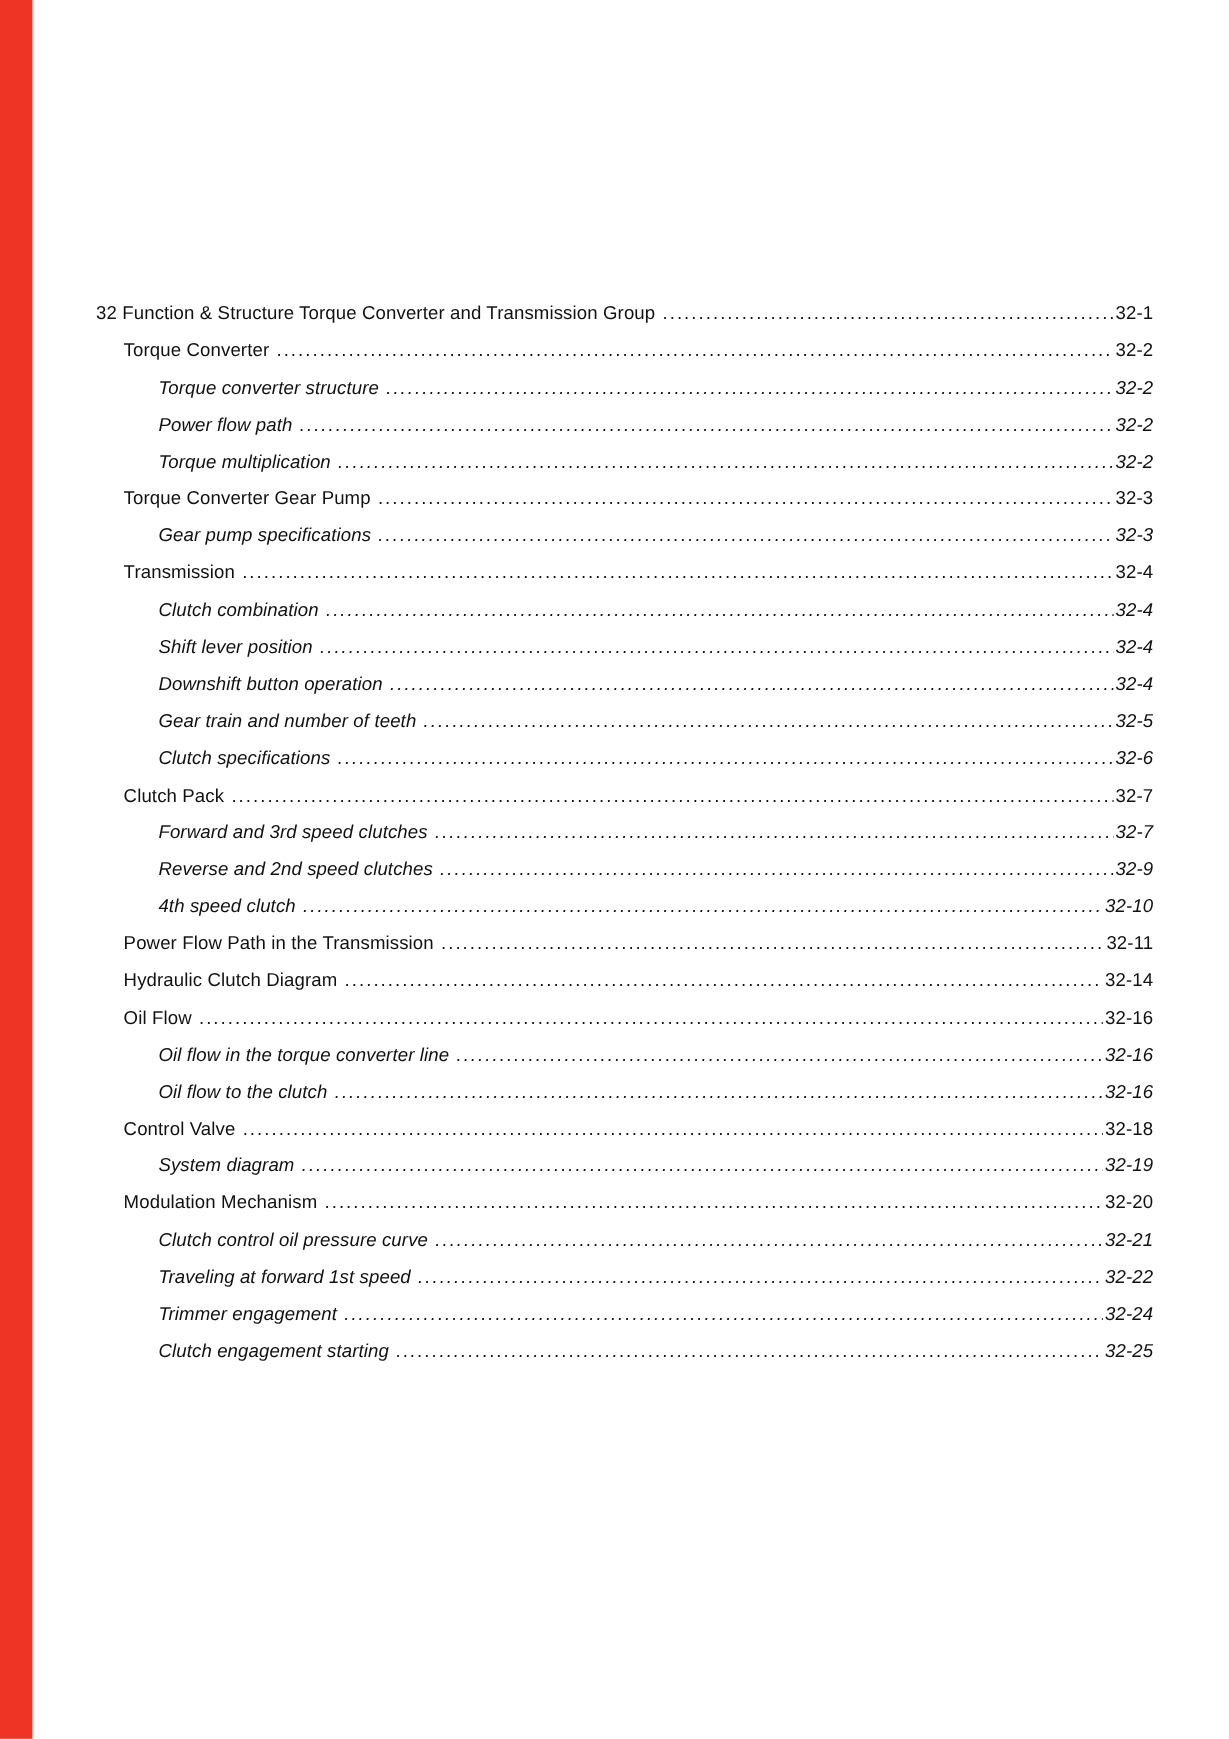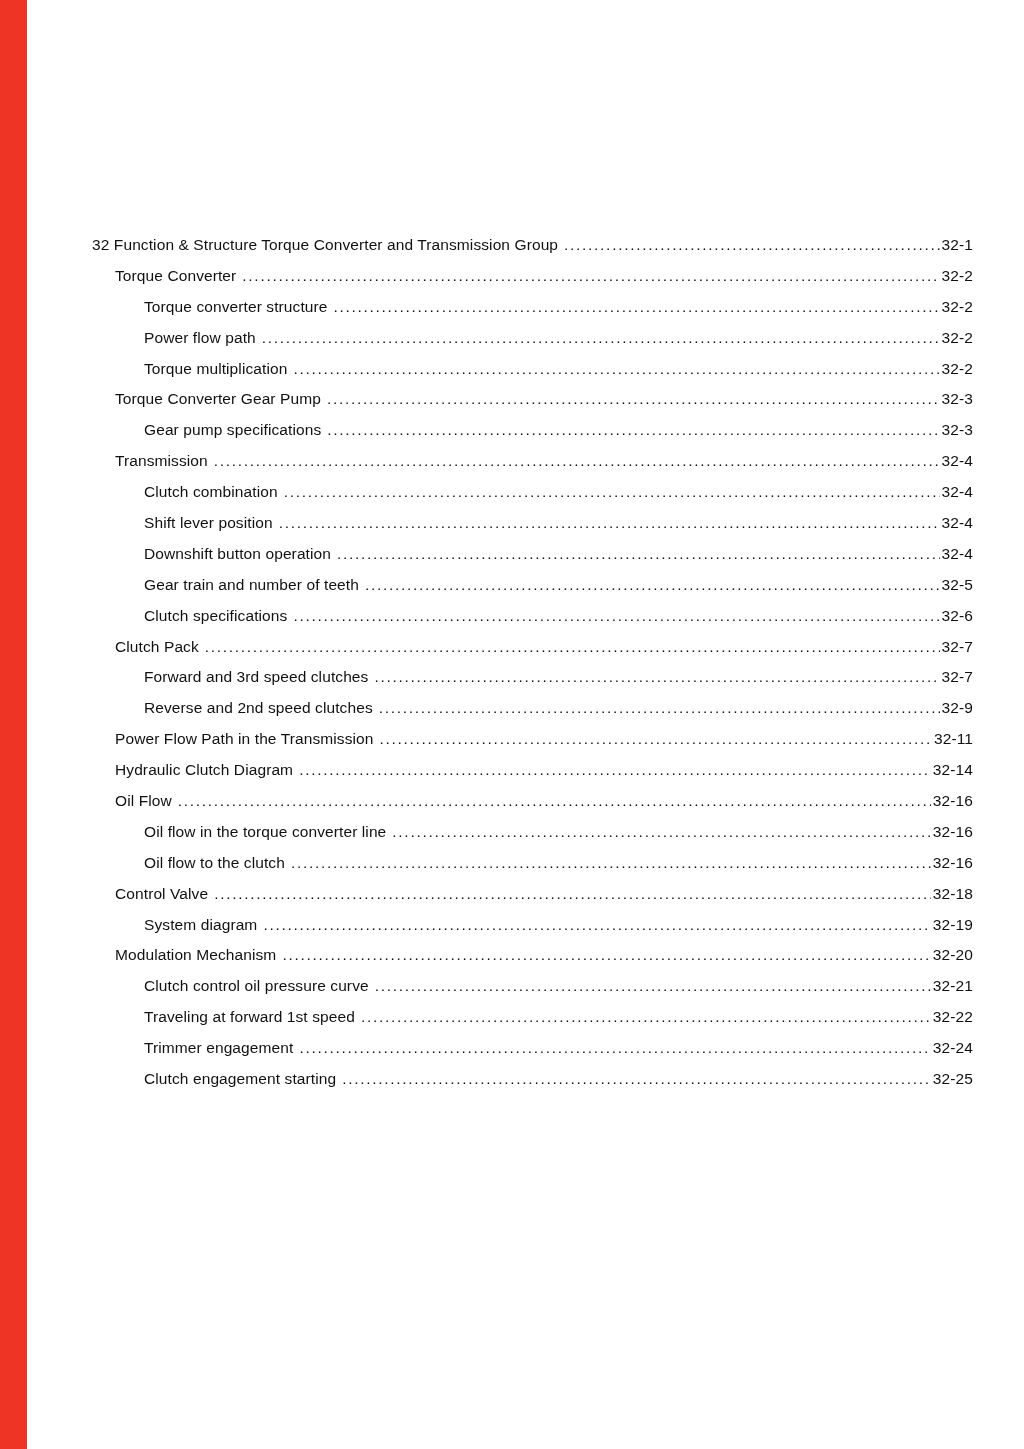--- a/index.html
+++ b/index.html
@@ -17,50 +17,51 @@
   .page-stripe {
     position: absolute;
     left: 0;
     top: 0;
     width: 27px;
     height: 1449px;
     background: #ee3424;
   }
   .toc {
     position: absolute;
-    left: 92px;
+    left: 80px;
     top: 236px;
     width: 881px;
   }
   .toc-row {
     display: flex;
     align-items: baseline;
     height: 30.9px;
     font-size: 15.5px;
     color: #111111;
     letter-spacing: 0.1px;
   }
   .toc-row.level-1 { padding-left: 23px; }
-  .toc-row.level-2 { padding-left: 52px; }
+  .toc-row.level-2 { padding-left: 52px; font-style: italic; }
   .toc-label {
     white-space: nowrap;
   }
   .toc-dots {
     flex: 1;
     overflow: hidden;
     white-space: nowrap;
     margin: 0 2px 0 6px;
     letter-spacing: 1.7px;
     color: #111111;
   }
   .toc-dots::after {
     content: "..........................................................................................................................................................................................................................";
   }
   .toc-page {
     white-space: nowrap;
+    margin-top: 17px;
   }
 </style>
 </head>
 <body>
 
 <div class="page-stripe" style="background: rgb(238, 52, 36);"></div>
 
 <div class="toc">
   <div class="toc-row level-0">
     <span class="toc-label">32 Function &amp; Structure Torque Converter and Transmission Group</span>
@@ -152,20 +153,25 @@
     <span class="toc-page">32-7</span>
   </div>
 
   <div class="toc-row level-2">
     <span class="toc-label">Reverse and 2nd speed clutches</span>
     <span class="toc-dots"></span>
     <span class="toc-page">32-9</span>
   </div>
 
 
+  <div class="toc-row level-2">
+    <span class="toc-label">4th speed clutch</span>
+    <span class="toc-dots"></span>
+    <span class="toc-page">32-10</span>
+  </div>
 
   <div class="toc-row level-1">
     <span class="toc-label">Power Flow Path in the Transmission</span>
     <span class="toc-dots"></span>
     <span class="toc-page">32-11</span>
   </div>
 
   <div class="toc-row level-1">
     <span class="toc-label">Hydraulic Clutch Diagram</span>
     <span class="toc-dots"></span>

